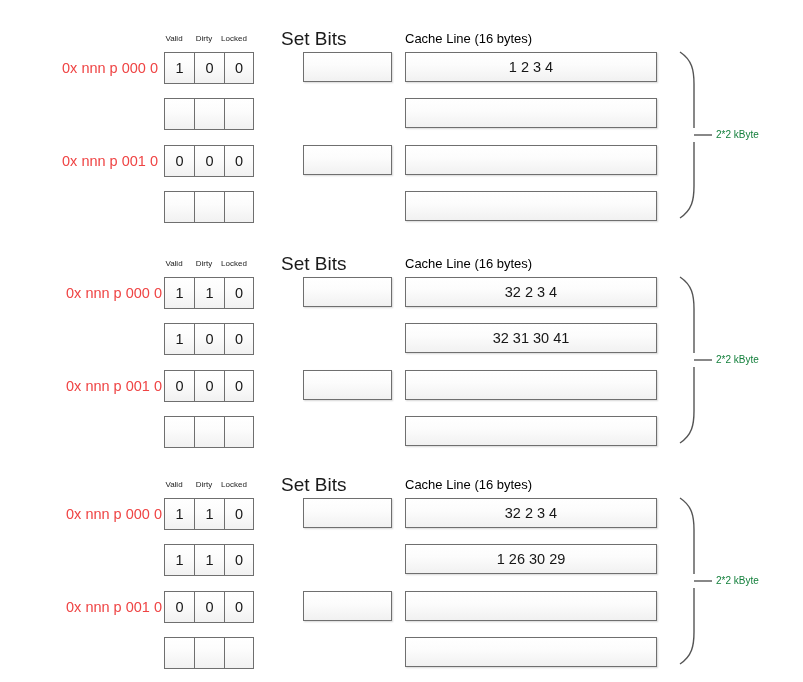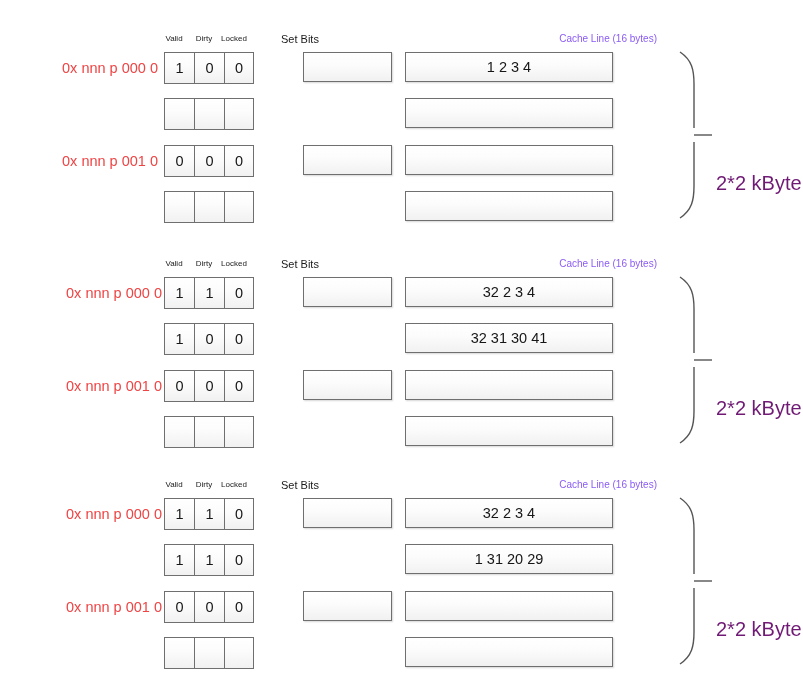--- a/index.html
+++ b/index.html
@@ -45,34 +45,34 @@
     text-align: center;
     font-size: 8px;
     line-height: 14px;
     color: #1a1a1a;
     letter-spacing: 0px;
   }
   .setbits-header {
     position: absolute;
     left: 281px;
     top: -2px;
-    font-size: 11px;
+    font-size: 19px;
     line-height: 18px;
     color: #1a1a1a;
     white-space: nowrap;
   }
   .cacheline-header {
     position: absolute;
     left: 405px;
     top: -2px;
     width: 252px;
-    text-align: right;
-    font-size: 10px;
+    text-align: left;
+    font-size: 13px;
     line-height: 18px;
-    color: #8b5cf6;
+    color: #000000;
     white-space: nowrap;
   }
 
   
   .row {
     position: absolute;
     left: 0;
     width: 803px;
     height: 32px;
   }
@@ -141,21 +141,21 @@
     top: 0px;
     width: 89px;
     height: 30px;
   }
 
   
   .cacheline-box {
     position: absolute;
     left: 405px;
     top: 0px;
-    width: 208px;
+    width: 252px;
     height: 30px;
     text-align: center;
     line-height: 28px;
     font-size: 14.5px;
     color: #161616;
     white-space: nowrap;
   }
 
   
   .brace-wrap {
@@ -165,25 +165,24 @@
   }
   .brace-wrap svg {
     position: absolute;
     left: 0;
     top: 0;
     display: block;
   }
   .brace-label {
     position: absolute;
     left: 716px;
-    font-size: 20px;
+    font-size: 10px;
     line-height: 16px;
-    color: #701a75;
-    white-space: nowrap;
-    margin-top: 48px;
+    color: #15803d;
+    white-space: nowrap;
   }
 </style>
 </head>
 <body>
 
 <div id="diagram">
     <div class="block" style="top: 32px; height: 190px;">
       <div class="flag-headers">
         <span>Valid</span>
         <span>Dirty</span>
@@ -304,21 +303,21 @@
         </div>
         <div class="setbits-box boxface"></div>
         <div class="cacheline-box boxface">32 2 3 4</div>
       </div>
       <div class="row" style="top: 66px;">
         <div class="flags">
           <div class="cell">1</div>
           <div class="cell">1</div>
           <div class="cell">0</div>
         </div>
-        <div class="cacheline-box boxface">1 31 20 29</div>
+        <div class="cacheline-box boxface">1 26 30 29</div>
       </div>
       <div class="row" style="top: 113px;">
         <div class="addr-label" style="left: 42px;">0x nnn p 001 0</div>
         <div class="flags">
           <div class="cell">0</div>
           <div class="cell">0</div>
           <div class="cell">0</div>
         </div>
         <div class="setbits-box boxface"></div>
         <div class="cacheline-box boxface"></div>

